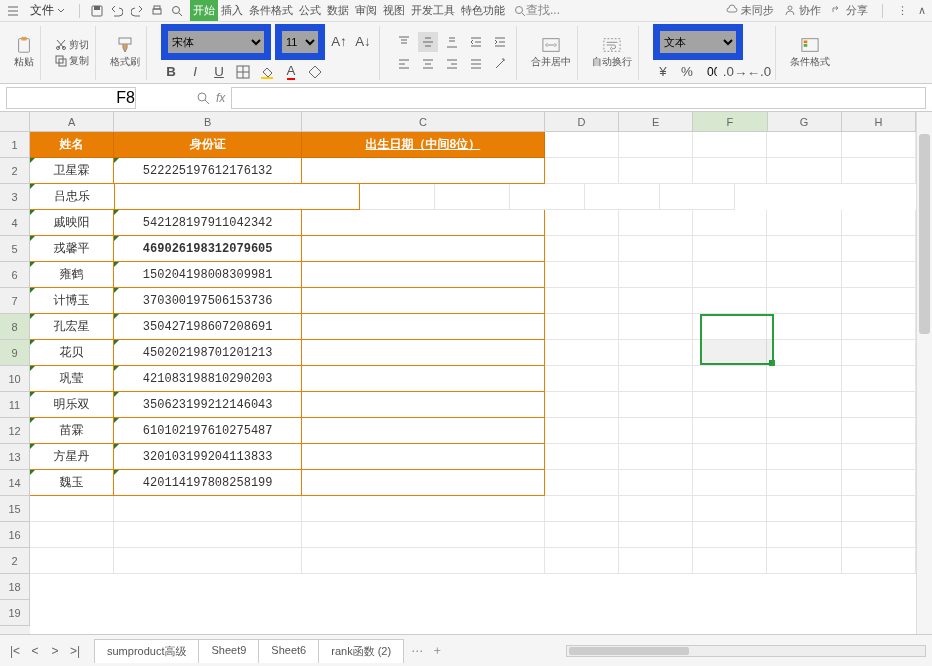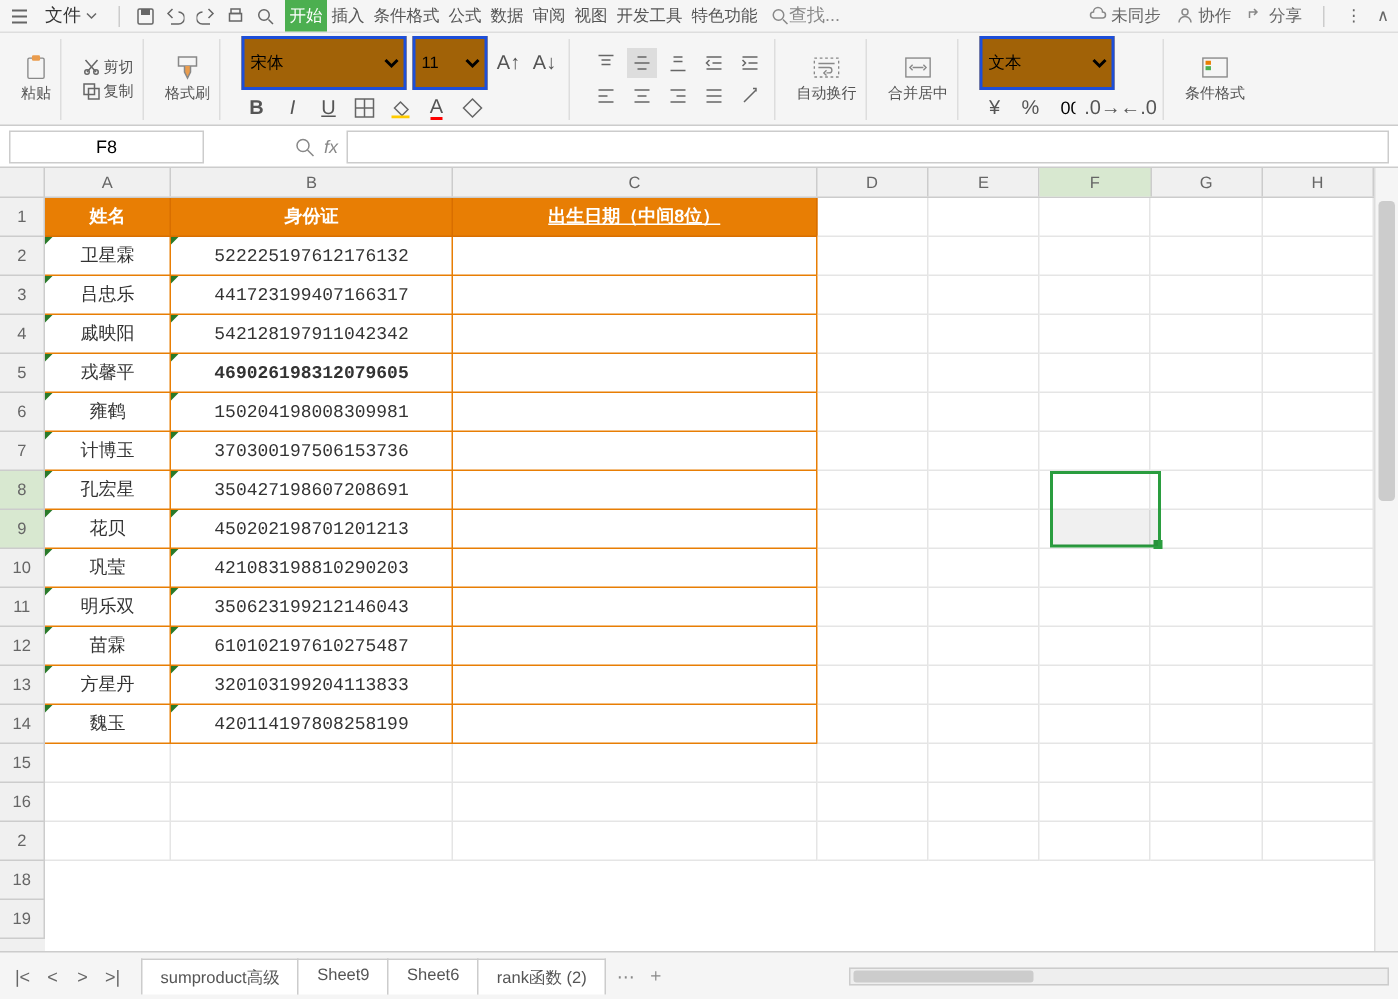--- a/index.html
+++ b/index.html
@@ -16,27 +16,27 @@
 .menubar .search-box { display: flex; align-items: center; margin-left: 6px; color: #888; }
 .menubar .right-cluster { margin-left: auto; display: flex; align-items: center; gap: 10px; color: #666; font-size: 11px; }
 
 .ribbon { height: 62px; background: #f5f5f5; border-bottom: 1px solid #ccc; display: flex; align-items: center; padding: 4px 8px; gap: 8px; }
 .rib-group { display: flex; flex-direction: column; gap: 2px; height: 54px; justify-content: center; padding: 0 6px; border-right: 1px solid #ddd; }
 .rib-group:last-child { border-right: none; }
 .rib-big { display: flex; flex-direction: column; align-items: center; gap: 1px; font-size: 10px; color: #555; }
 .rib-icon { width: 18px; height: 18px; display: inline-flex; align-items: center; justify-content: center; }
 .rib-row { display: flex; align-items: center; gap: 4px; }
 .rib-item { display: flex; align-items: center; gap: 2px; font-size: 10px; color: #555; }
-select.rib-select { font-size: 11px; border: 2px solid #1d4ed8; background: #a16207; height: 36px; }
+select.rib-select { font-size: 11px; border: 7px solid #1d4ed8; background: #a3a3a3; height: 36px; }
 .rib-select.font { width: 110px; }
 .rib-select.size { width: 50px; }
 .btn-sq { width: 20px; height: 20px; display: inline-flex; align-items: center; justify-content: center; border: none; background: transparent; color: #555; }
 
 .namebox-row { height: 28px; display: flex; align-items: center; border-bottom: 1px solid #ccc; background: #fff; }
-.namebox { width: 130px; height: 22px; border: 1px solid #ccc; margin-left: 6px; text-align: center; font-size: 12px; }
+.namebox { width: 130px; height: 22px; border: 1px solid #ccc; margin-left: 6px; text-align: right; font-size: 16px; }
 .fx-area { display: flex; align-items: center; margin-left: 60px; gap: 6px; justify-content: center; }
 .fx-icon { color: #888; font-style: italic; }
 .formula-bar { flex: 1; height: 22px; border: 1px solid #ccc; margin: 0 6px; padding: 0 6px; }
 
 .sheet-area { position: relative; height: 522px; overflow: hidden; }
 .corner { position: absolute; left: 0; top: 0; width: 30px; height: 20px; background: #f0f0f0; border-right: 1px solid #ccc; border-bottom: 1px solid #ccc; }
 .col-headers { position: absolute; left: 30px; top: 0; right: 16px; height: 20px; background: #f0f0f0; display: flex; border-bottom: 1px solid #ccc; }
 .col-h { border-right: 1px solid #ccc; text-align: center; line-height: 20px; color: #666; font-size: 11px; }
 .col-h.sel { background: #d8e8d0; }
 .row-headers { position: absolute; left: 0; top: 20px; width: 30px; bottom: 0; background: #f0f0f0; }
@@ -281,36 +281,36 @@
           <svg width="14" height="14" viewBox="0 0 14 14">
             <path d="M3 11l8-8M9 2h2v2" stroke="#666" fill="none"></path>
           </svg>
         </button>
     </div>
   </div>
   <div class="rib-group">
     <div class="rib-big">
       <span class="rib-icon">
           <svg width="20" height="16" viewBox="0 0 20 16">
-            <rect x="1" y="1" width="18" height="14" fill="none" stroke="#888" stroke-dasharray="2"></rect>
-            <path d="M4 5h12M4 8h8a2 2 0 0 1 0 4h-2m0-2l-2 2 2 2" stroke="#888" fill="none"></path>
+            <rect x="1" y="1" width="18" height="14" fill="none" stroke="#888"></rect>
+            <path d="M6 8h8M6 6l-2 2 2 2M14 6l2 2-2 2" stroke="#888" fill="none"></path>
           </svg>
         </span>
-      <span>自动换行</span>
+      <span>合并居中</span>
     </div>
   </div>
   <div class="rib-group">
     <div class="rib-big">
       <span class="rib-icon">
           <svg width="20" height="16" viewBox="0 0 20 16">
-            <rect x="1" y="1" width="18" height="14" fill="none" stroke="#888"></rect>
-            <path d="M6 8h8M6 6l-2 2 2 2M14 6l2 2-2 2" stroke="#888" fill="none"></path>
+            <rect x="1" y="1" width="18" height="14" fill="none" stroke="#888" stroke-dasharray="2"></rect>
+            <path d="M4 5h12M4 8h8a2 2 0 0 1 0 4h-2m0-2l-2 2 2 2" stroke="#888" fill="none"></path>
           </svg>
         </span>
-      <span>合并居中</span>
+      <span>自动换行</span>
     </div>
   </div>
   <div class="rib-group">
     <div class="rib-row">
       <select class="rib-select" style="width:90px"><option>文本</option></select>
     </div>
     <div class="rib-row">
       <button class="btn-sq">¥</button>
       <button class="btn-sq">%</button>
       <button class="btn-sq">
@@ -399,21 +399,20 @@
         <div class="cell data-b" style="width: 190px;">522225197612176132<span class="tri"></span></div>
         <div class="cell data-c" style="width: 245px;"></div>
         <div class="cell" style="width: 75px;"></div>
         <div class="cell" style="width: 75px;"></div>
         <div class="cell" style="width: 75px;"></div>
         <div class="cell" style="width: 75px;"></div>
         <div class="cell" style="width: 75px;"></div>
       </div>
       <div class="cell-row">
         <div class="cell data-a" style="width: 85px;">吕忠乐<span class="tri"></span></div>
-        <div class="cell data-b" style="width: 190px;">441723199407166317<span class="tri"></span></div>
         <div class="cell data-c" style="width: 245px;"></div>
         <div class="cell" style="width: 75px;"></div>
         <div class="cell" style="width: 75px;"></div>
         <div class="cell" style="width: 75px;"></div>
         <div class="cell" style="width: 75px;"></div>
         <div class="cell" style="width: 75px;"></div>
       </div>
       <div class="cell-row">
         <div class="cell data-a" style="width: 85px;">戚映阳<span class="tri"></span></div>
         <div class="cell data-b" style="width: 190px;">542128197911042342<span class="tri"></span></div>

